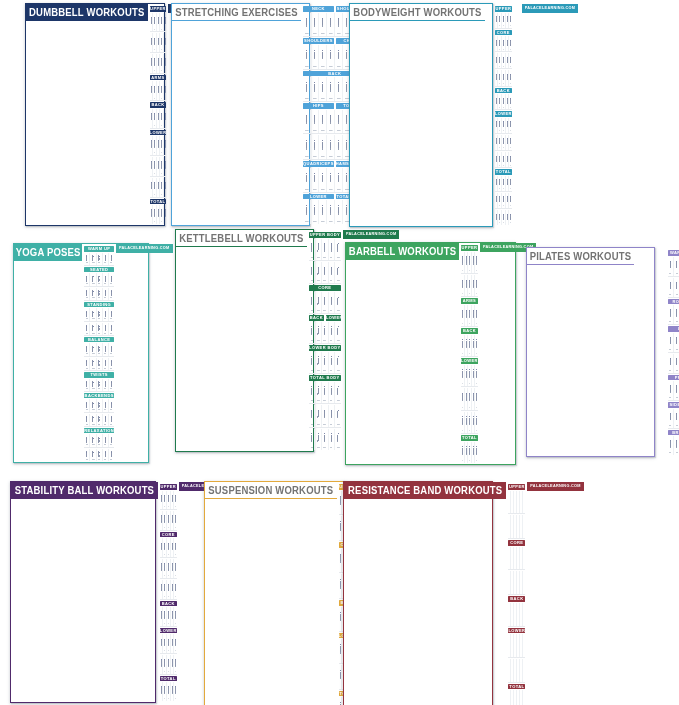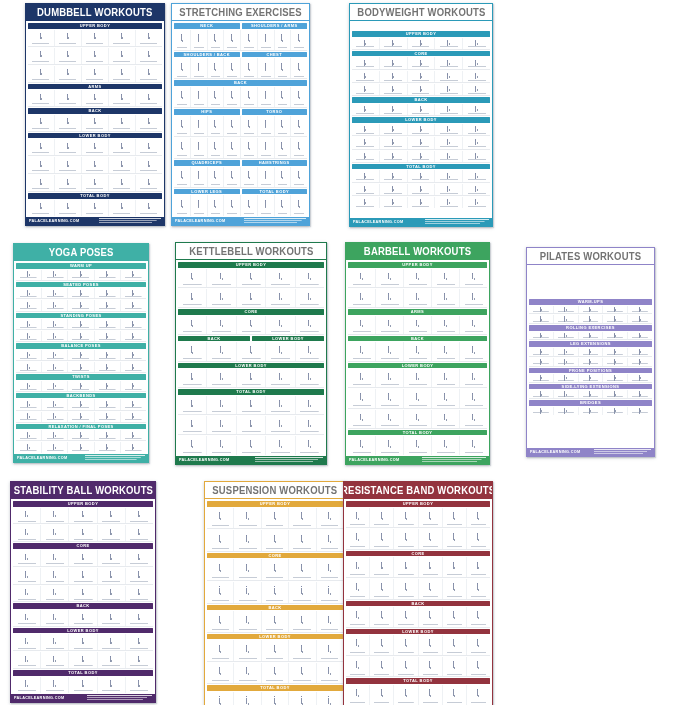--- a/index.html
+++ b/index.html
@@ -1,21 +1,21 @@
 <!DOCTYPE html>
 <html><head>
 <meta charset="utf-8">
 <style>
   html,body{margin:0;padding:0;background:#fff;}
   #canvas{
     position:relative;width:679px;height:705px;background:#ffffff;overflow:hidden;
     font-family:"Liberation Sans",sans-serif;
   }
   .poster{
-    position:absolute;background:#fff;display:flex;flex-direction:column;
+    position:absolute;background:#fff;display:flex;flex-direction:row;
     border:1.5px solid var(--c,#888);
     box-shadow:0 1px 3px rgba(105,115,130,.38), 1px 1px 1px rgba(120,130,145,.25);
     box-sizing:border-box;
   }
   .banner{
     flex:0 0 auto;height:17px;display:flex;align-items:center;justify-content:center;
     overflow:hidden;box-sizing:border-box;
   }
   .poster.solid .banner{background:var(--c);color:#fff;}
   .poster.framed .banner{background:#fff;color:#737373;border-bottom:1.5px solid var(--c);}
@@ -60,22 +60,22 @@
     background:
       linear-gradient(rgba(255,255,255,.8),rgba(255,255,255,.8)) 0 0/100% 1px no-repeat,
       linear-gradient(rgba(255,255,255,.55),rgba(255,255,255,.55)) 0 2px/93% 1px no-repeat,
       linear-gradient(rgba(255,255,255,.55),rgba(255,255,255,.55)) 0 4px/86% 1px no-repeat;
   }
   
   #p0{left:25px;top:3px;width:140px;height:223px;}
   #p1{left:171px;top:3px;width:139px;height:223px;}
   #p2{left:349px;top:3px;width:144px;height:224px;gap:8px;}
   #p3{left:13px;top:243px;width:136px;height:220px;}
-  #p4{left:175px;top:242px;width:152px;height:223px;}
-  #p5{left:345px;top:242px;width:145px;height:223px;}
+  #p4{left:175px;top:229px;width:139px;height:223px;}
+  #p5{left:345px;top:242px;width:171px;height:223px;}
   #p6{left:526px;top:247px;width:129px;height:210px;gap:32px;}
   #p7{left:10px;top:481px;width:146px;height:222px;}
   #p8{left:172px;top:481px;width:142px;height:242px;margin-left:32px;}
   #p9{left:343px;top:481px;width:150px;height:234px;}
 </style>
 </head>
 <body>
 
 <div id="canvas">
 

